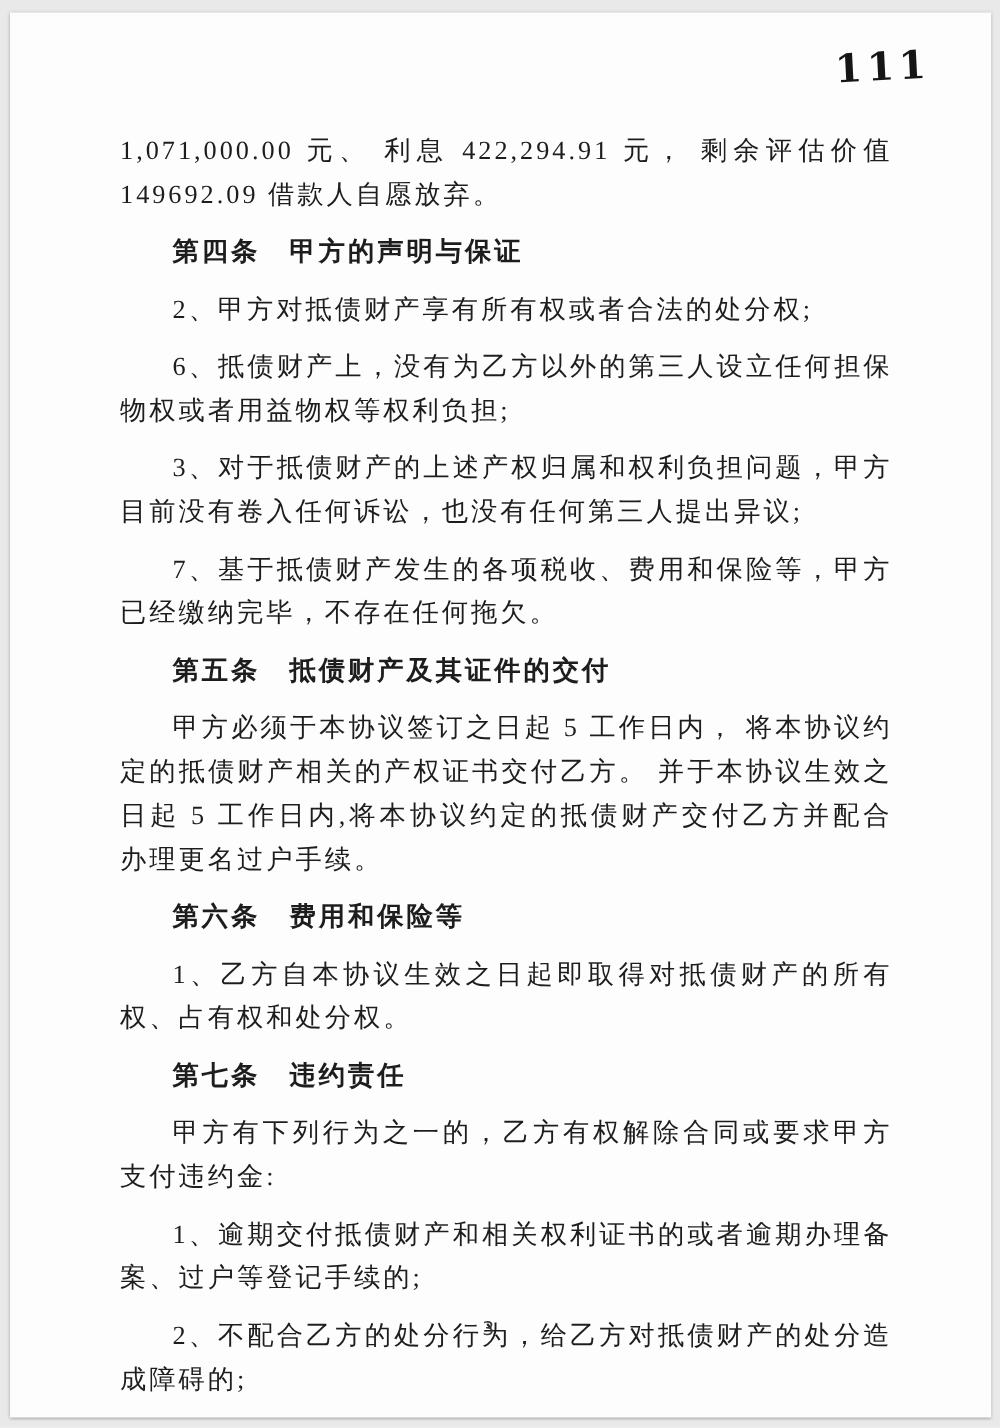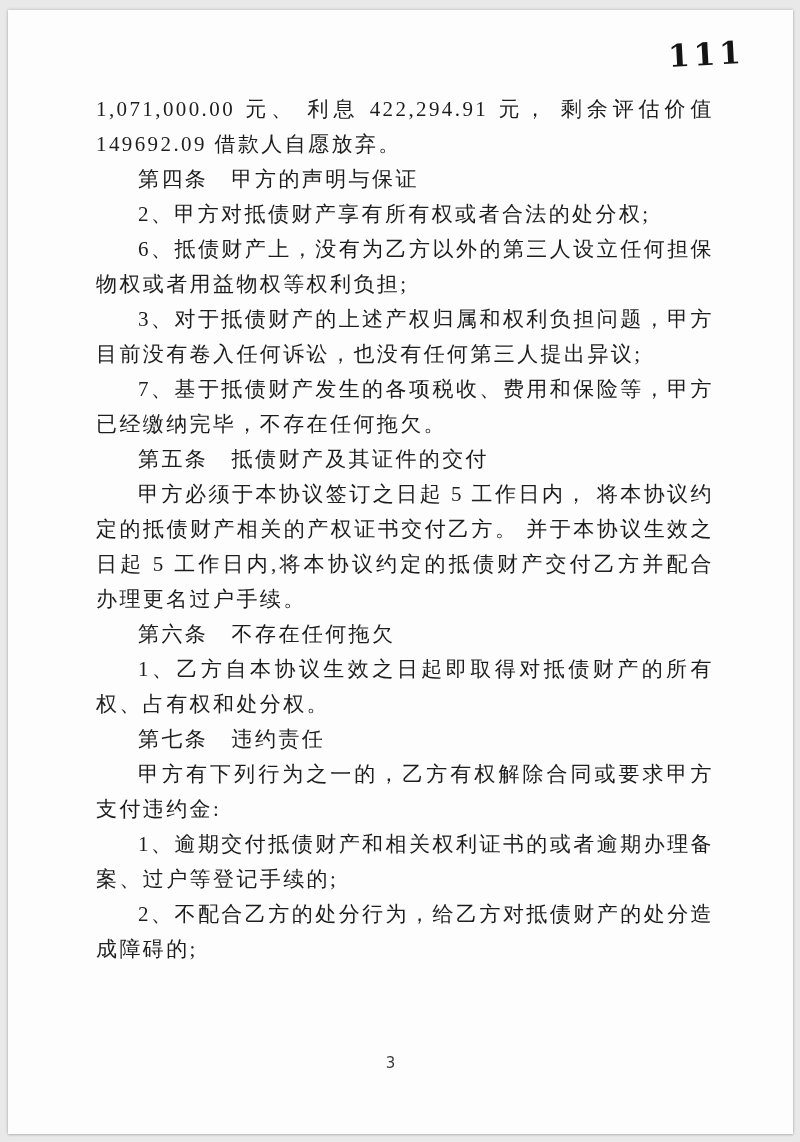--- a/index.html
+++ b/index.html
@@ -32,23 +32,23 @@
   }
   .doc-text {
     position: absolute;
     left: 88px; top: 82px; right: 79px;
     font-size: 21px;
     line-height: 35px;
     letter-spacing: 2.4px;
     color: #1d1d1d;
     text-align: justify;
   }
-  .doc-text p { text-indent: 2em; }
+  .doc-text p { text-indent: 2em; margin-top: 11px; }
   .doc-text p.continuation { text-indent: 0; }
-  .doc-text p.heading { font-weight: normal; }
+  .doc-text p.heading { font-weight: bold; }
   .page-footer {
     position: absolute;
     left: 0; right: 20px; bottom: 62px;
     text-align: center;
     font-family: "DejaVu Sans", "Liberation Sans", sans-serif;
     font-size: 15px;
     color: #3a3a3a;
   }
 </style>
 </head>
@@ -61,21 +61,21 @@
 
     <div class="doc-text">
       <p class="continuation">1,071,000.00 元、 利息 422,294.91 元， 剩余评估价值 149692.09 借款人自愿放弃。</p>
       <p class="heading">第四条　甲方的声明与保证</p>
       <p class="item">2、甲方对抵债财产享有所有权或者合法的处分权;</p>
       <p class="item">6、抵债财产上，没有为乙方以外的第三人设立任何担保物权或者用益物权等权利负担;</p>
       <p class="item">3、对于抵债财产的上述产权归属和权利负担问题，甲方目前没有卷入任何诉讼，也没有任何第三人提出异议;</p>
       <p class="item">7、基于抵债财产发生的各项税收、费用和保险等，甲方已经缴纳完毕，不存在任何拖欠。</p>
       <p class="heading">第五条　抵债财产及其证件的交付</p>
       <p class="body">甲方必须于本协议签订之日起 5 工作日内， 将本协议约定的抵债财产相关的产权证书交付乙方。 并于本协议生效之日起 5 工作日内,将本协议约定的抵债财产交付乙方并配合办理更名过户手续。</p>
-      <p class="heading">第六条　不存在任何拖欠</p>
+      <p class="heading">第六条　费用和保险等</p>
       <p class="item">1、乙方自本协议生效之日起即取得对抵债财产的所有权、占有权和处分权。</p>
       <p class="heading">第七条　违约责任</p>
       <p class="body">甲方有下列行为之一的，乙方有权解除合同或要求甲方支付违约金:</p>
       <p class="item">1、逾期交付抵债财产和相关权利证书的或者逾期办理备案、过户等登记手续的;</p>
       <p class="item">2、不配合乙方的处分行为，给乙方对抵债财产的处分造成障碍的;</p>
     </div>
 
     <div class="page-footer">3</div>
 
   </div>

